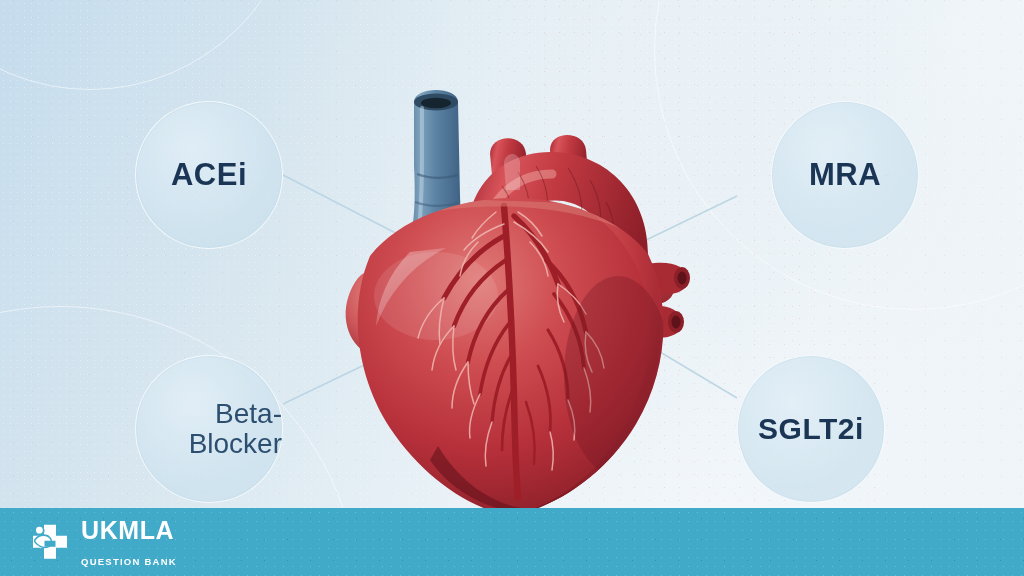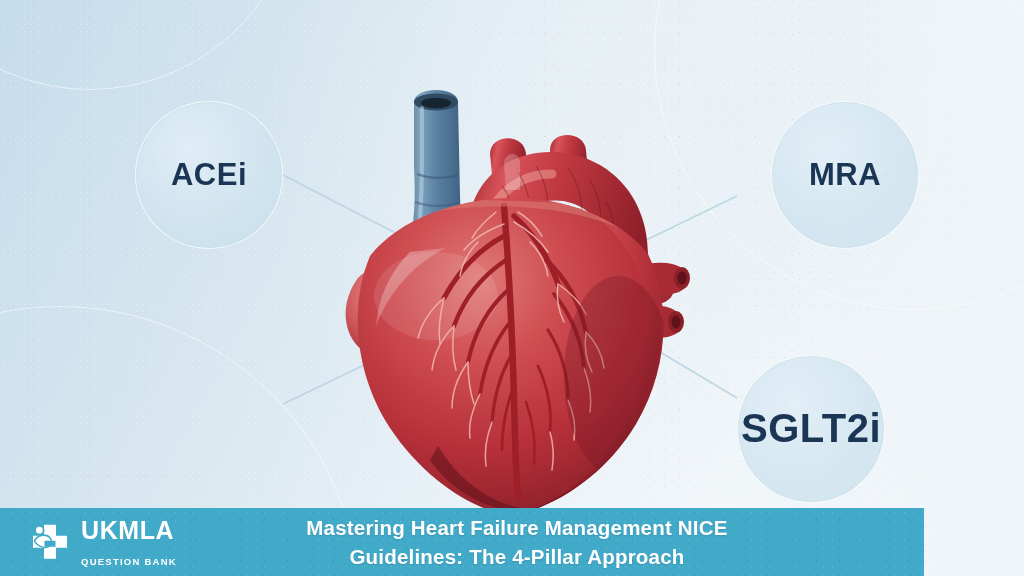--- a/index.html
+++ b/index.html
@@ -58,28 +58,28 @@
   }
   .pillar .lbl {
     font-size:31px; font-weight:700; letter-spacing:.5px;
     line-height:1.08; color:#1b3555;text-align:right;
   }
   #p-acei   { left:135px; top:101px; }
   #p-mra    { left:771px; top:101px; }
   #p-beta   { left:135px; top:355px; }
   #p-sglt2i { left:737px; top:355px; }
   #p-beta .lbl { font-size:28px; font-weight:400; color:#2c4f70; letter-spacing:0; }
-  #p-sglt2i .lbl { font-size:40px; }
+  #p-sglt2i .lbl { font-size:30px; }
 
   
   #heart { position:absolute; left:318px; top:46px; width:390px; height:476px; }
 
   
   #banner {
-    position:absolute; left:0; bottom:0; width:924px; height:68px;
+    position:absolute; left:0; bottom:0; width:1024px; height:68px;
     background:#42aac9;
     display:flex; align-items:center;
   }
   #banner .specks {
     position:absolute; inset:0;
     background-image: radial-gradient(circle, rgba(255,255,255,.22) 0.6px, transparent 0.9px),
                       radial-gradient(circle, rgba(40,60,110,.28) 0.6px, transparent 0.9px);
     background-size: 9px 9px, 23px 21px;
     pointer-events:none;
   }
@@ -295,20 +295,23 @@
   </svg>
 
   <div class="pillar" id="p-acei">
     <div class="lbl">ACEi</div>
   </div>
 
   <div class="pillar" id="p-mra">
     <div class="lbl">MRA</div>
   </div>
 
+  <div class="pillar" id="p-beta">
+    <div class="lbl">Beta-Blocker</div>
+  </div>
 
   <div class="pillar" id="p-sglt2i">
     <div class="lbl">SGLT2i</div>
   </div>
 
   <div id="banner">
     <div class="specks"></div>
 
     <div id="logo">
       <div id="logo-mark">
@@ -321,19 +324,15 @@
                    C17.6,28.4 11,26.6 7.5,21.8 Z" fill="#ffffff"></path>
           <rect x="16.5" y="21" width="11" height="6" fill="#42aac9"></rect>
         </svg>
       </div>
       <div id="logo-text">
         <span class="l1">UKMLA</span>
         <span class="l2">QUESTION BANK</span>
       </div>
     </div>
 
-    <div id="banner-title">
-      <span class="ln">Mastering Heart Failure Management NICE</span>
-      <span class="ln">Guidelines: The 4-Pillar Approach</span>
-    </div>
   </div>
 
 </div>
 
 </body></html>

